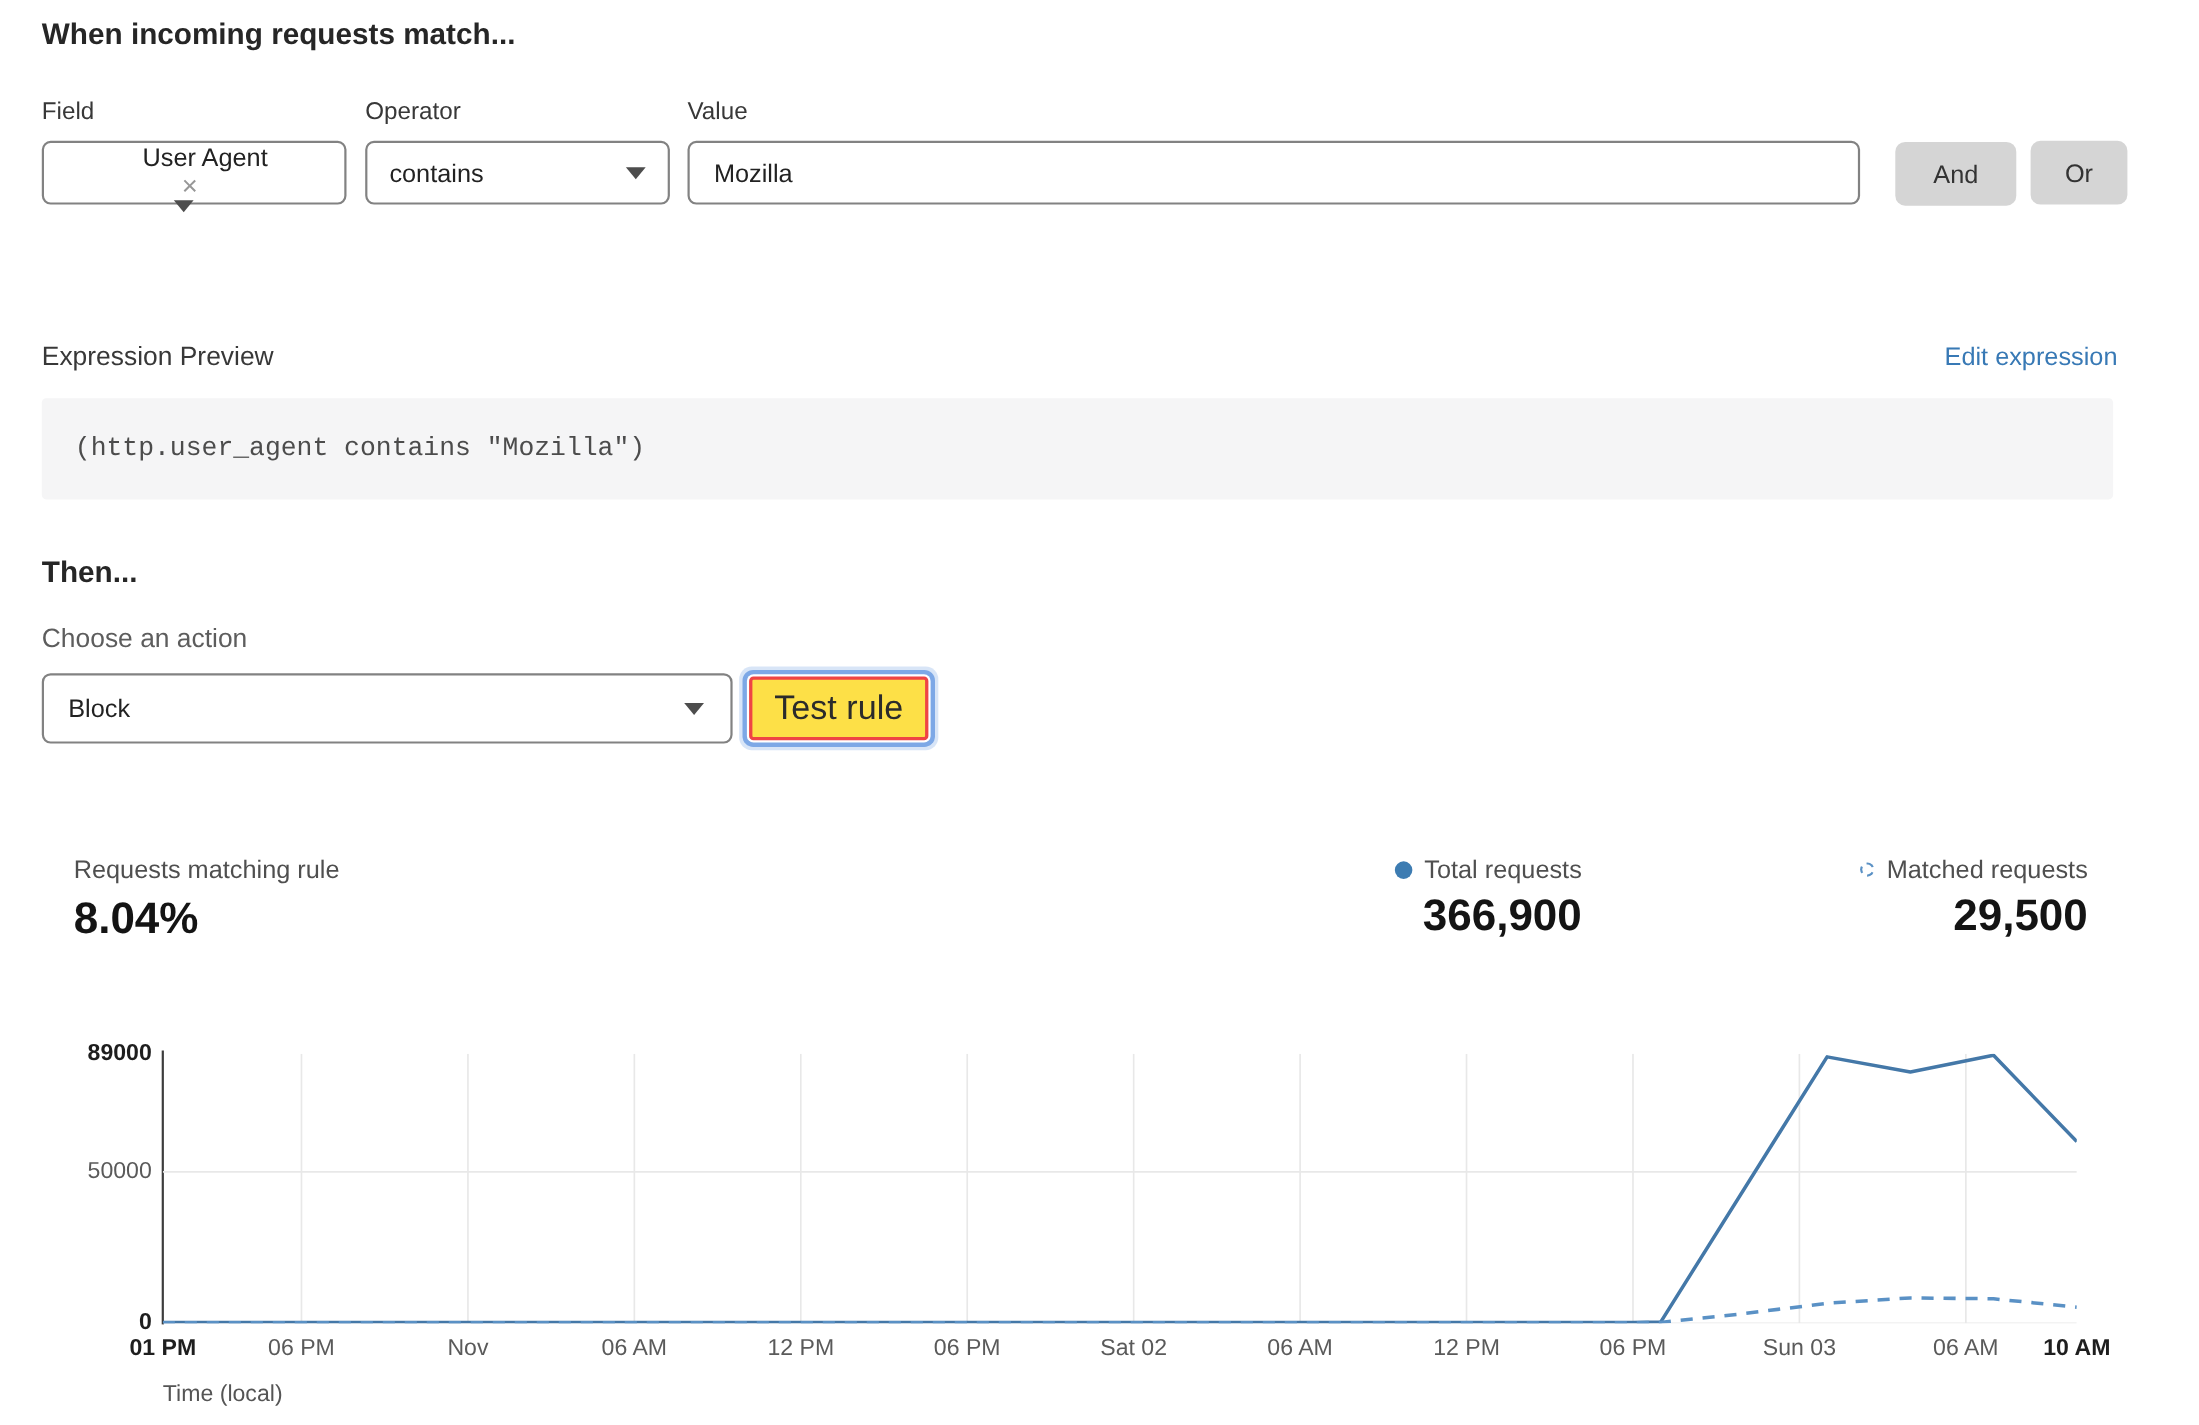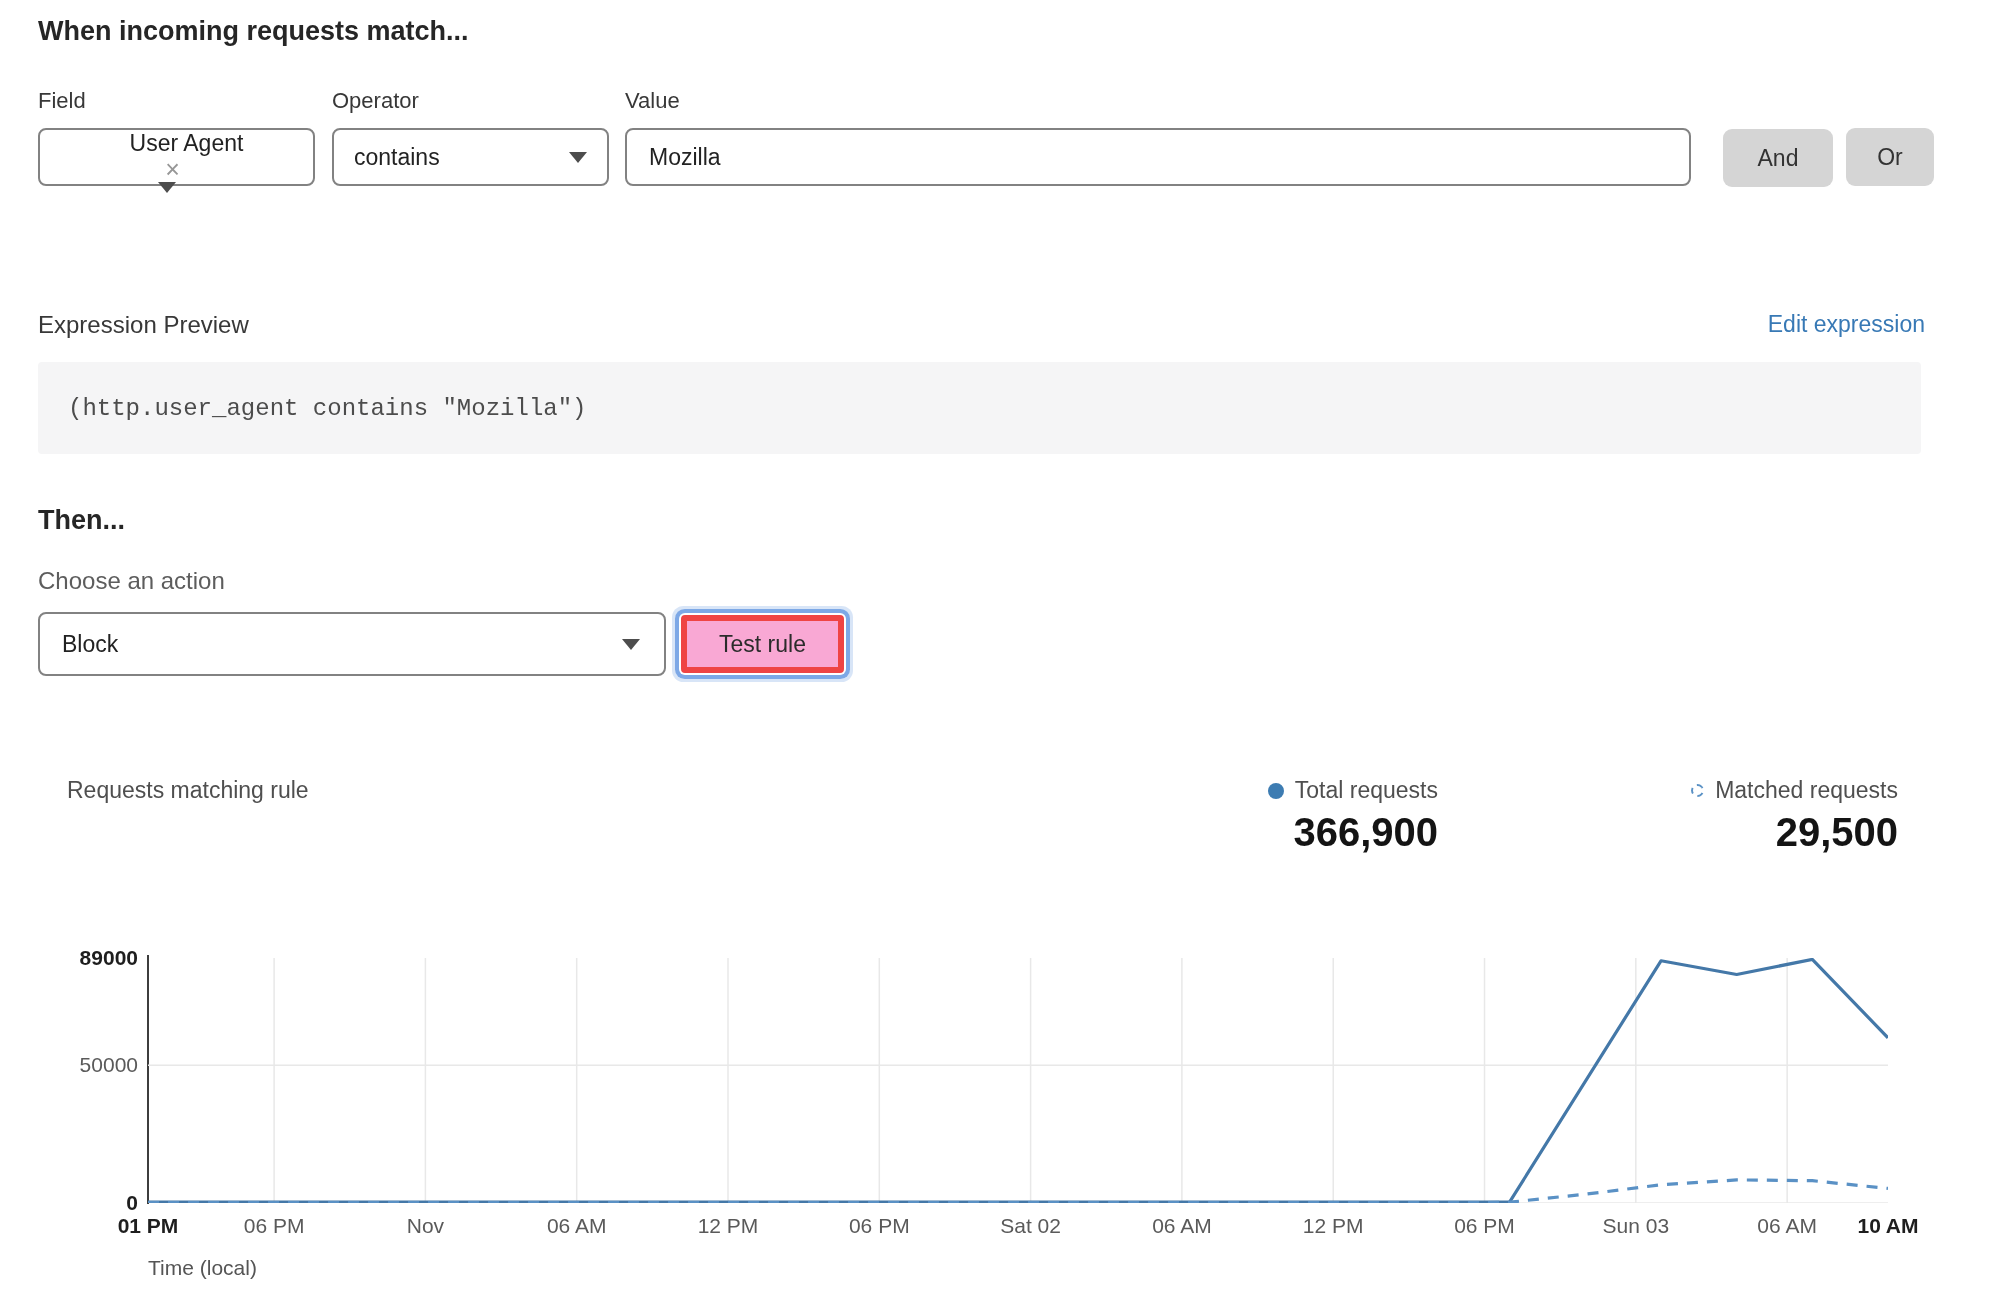--- a/index.html
+++ b/index.html
@@ -42,22 +42,22 @@
 
   .code-box {
     background:#f5f5f6; border-radius:4px; display:flex; align-items:center;
   }
   .code-text {
     font-family:"Liberation Mono","DejaVu Sans Mono",monospace;
     font-size:24px; color:#4c4c4c; padding-left:30px; white-space:pre;
   }
 
   .test-rule {
-    background:#f9a8d4; border:6px solid #ef4444; border-radius:4px;
-    font-family:"Liberation Sans", sans-serif; font-size:23px; color:#2b2b2b;
+    background:#fde047; border:3px solid #ef4444; border-radius:4px;
+    font-family:"Liberation Sans", sans-serif; font-size:31px; color:#2b2b2b;
     box-shadow:0 0 0 2px #ffffff, 0 0 0 6px var(--focus-ring,#7da8e6), 0 0 0 9px rgba(125,168,230,.30);
     cursor:pointer;
   }
 
   
   .stat-label { font-size:23px; color:#4f4f4f; white-space:nowrap; }
   .stat-value { font-size:40px; font-weight:700; color:#141414; white-space:nowrap; }
   .stat-right { text-align:right; }
   .legend-row { display:inline-flex; align-items:center; gap:11px; }
   .dot-solid {
@@ -116,20 +116,21 @@
 
 <div class="abs box select" style="left:38px; top:612px; width:628px; height:64px;">
   <span class="val" style="padding-left:22px;">Block</span>
   <span class="caret" style="margin-right:24px;"></span>
 </div>
 
 <button class="abs test-rule" style="left:681px; top:615px; width:163px; height:58px;">Test rule</button>
 
 <div class="abs" style="left:67px; top:777px;">
   <div class="stat-label">Requests matching rule</div>
+  <div class="stat-value" style="margin-top:9px;">8.04%</div>
 </div>
 
 <div class="abs stat-right" style="right:561px; top:777px;">
   <div class="legend-row">
     <span class="dot-solid"></span>
     <span class="stat-label">Total requests</span>
   </div>
   <div class="stat-value" style="margin-top:6px;">366,900</div>
 </div>
 

